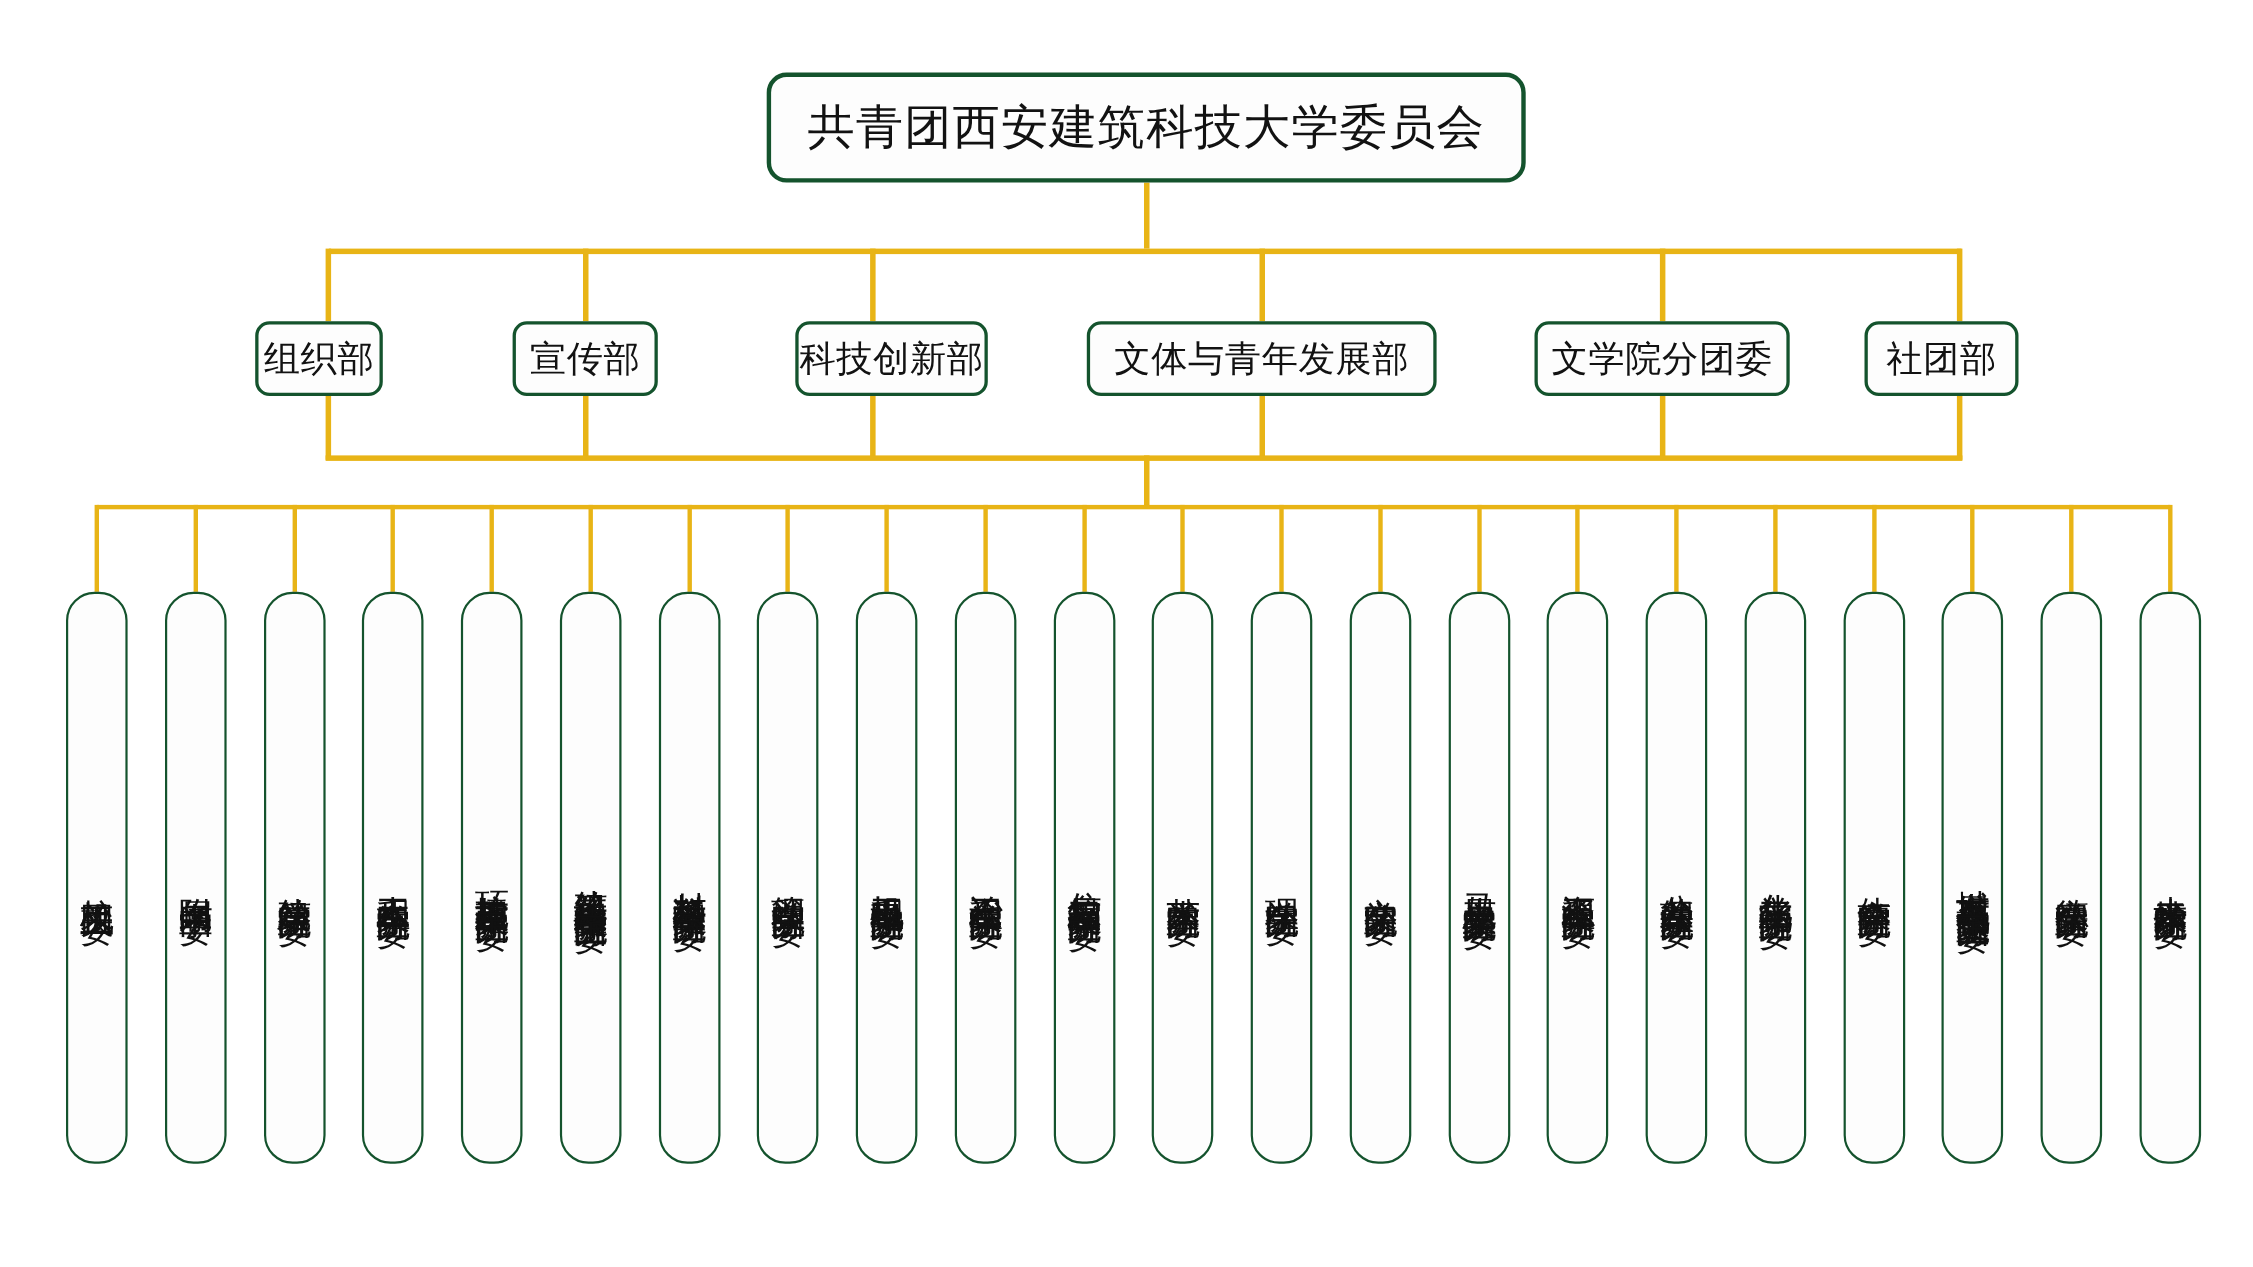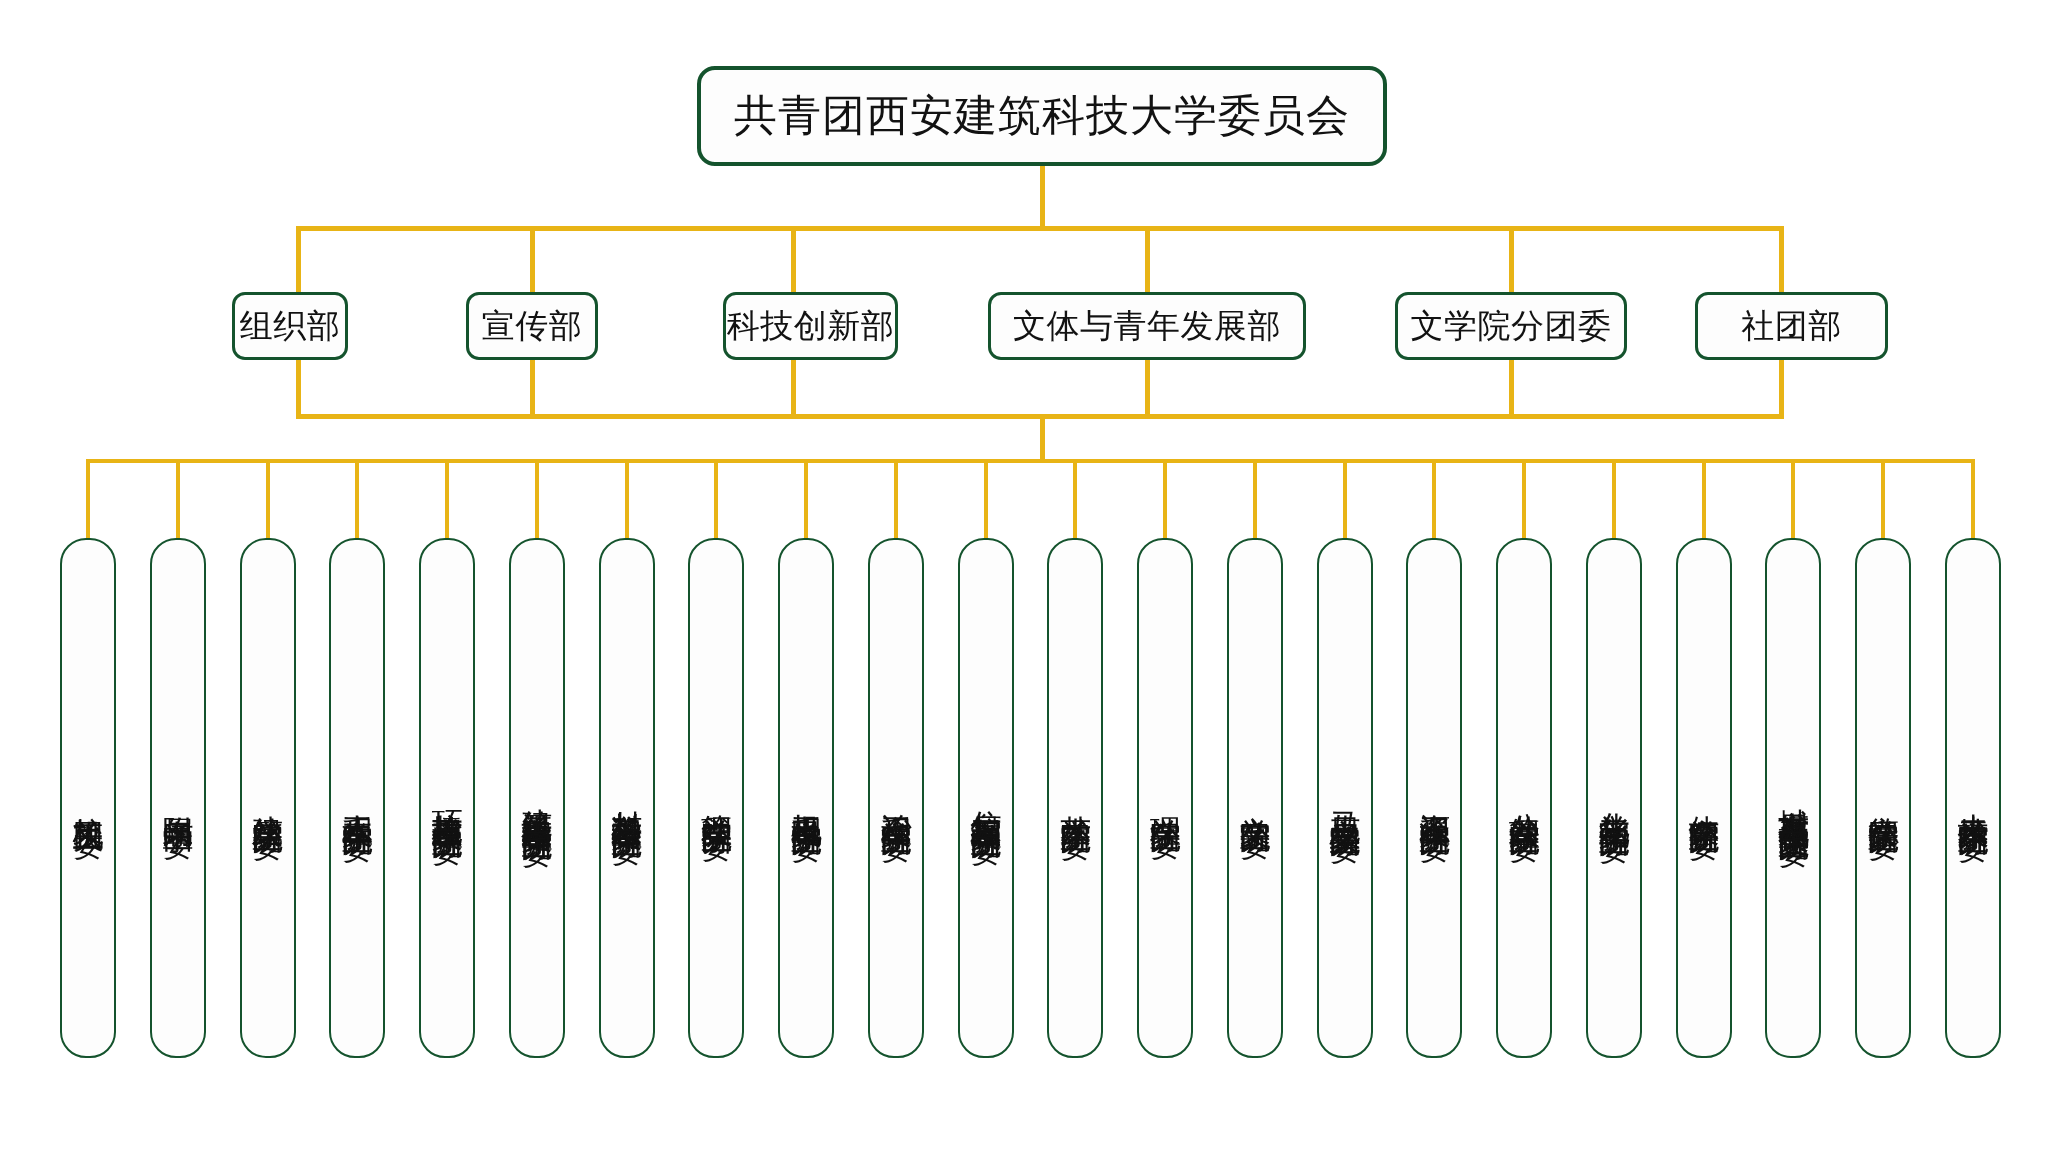--- a/index.html
+++ b/index.html
@@ -116,21 +116,21 @@
       </div>
       <div class="node dept" style="left: 694px; width: 175px; margin-left: 29px;">
         <span>科技创新部</span>
       </div>
       <div class="node dept" style="left: 988px; width: 318px;">
         <span>文体与青年发展部</span>
       </div>
       <div class="node dept" style="left: 1395px; width: 232px;">
         <span>文学院分团委</span>
       </div>
-      <div class="node dept" style="left: 1695px; width: 193px;">
+      <div class="node dept" style="left: 1695px; width: 140px;">
         <span>社团部</span>
       </div>
     </div>
 
   <div class="line vline" style="left:296px;  top:360px; height:58px;"></div>
   <div class="line vline" style="left:530px;  top:360px; height:58px;"></div>
   <div class="line vline" style="left:791px;  top:360px; height:58px;"></div>
   <div class="line vline" style="left:1145px; top:360px; height:58px;"></div>
   <div class="line vline" style="left:1509px; top:360px; height:58px;"></div>
   <div class="line vline" style="left:1779px; top:360px; height:58px;"></div>

